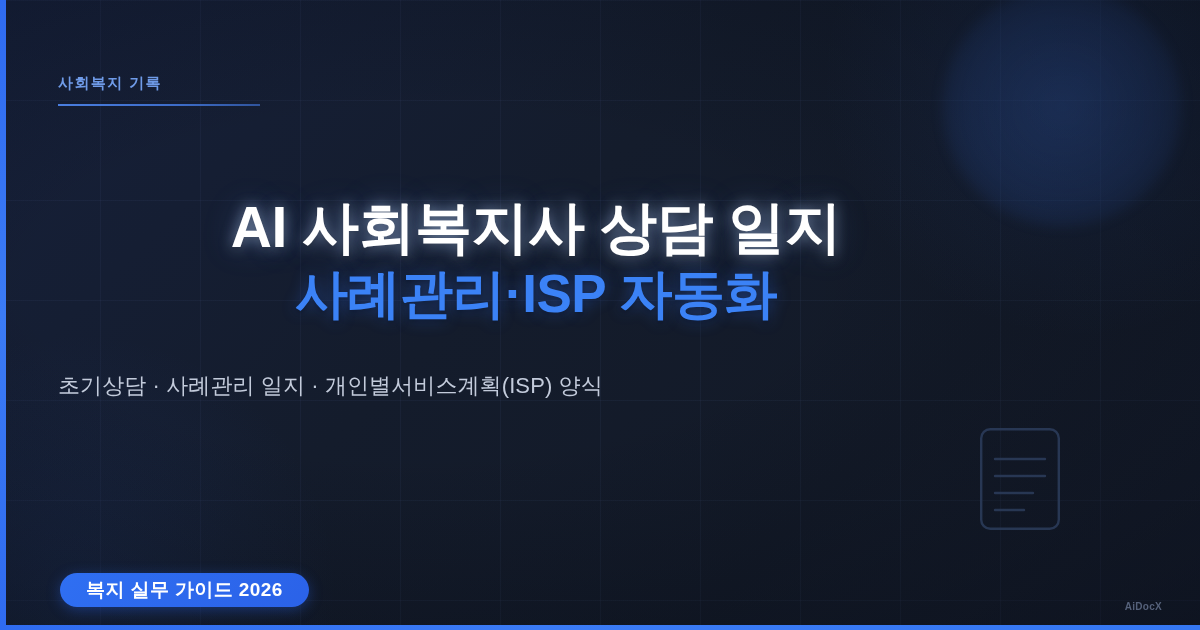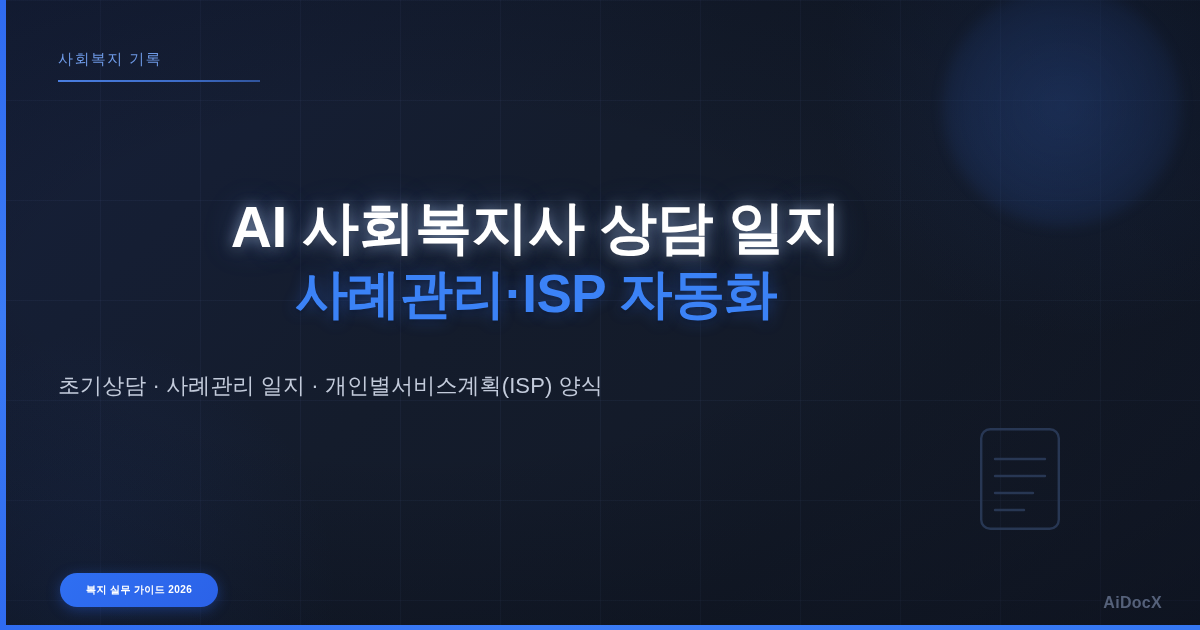--- a/index.html
+++ b/index.html
@@ -90,23 +90,24 @@
     opacity:0.92;
     pointer-events:none;
   }
 
   
   .eyebrow-wrap{
     position:absolute; left:58px; top:50px;
   }
   .eyebrow{
     font-size:15px;
-    font-weight:400;
+    font-weight:700;
     letter-spacing:1.4px;
     color:#6f9be8;
+    margin-top:24px;
   }
   .eyebrow-rule{
     margin-top:11px;
     width:202px; height:2px;
     background:linear-gradient(90deg,#4a7ee0 0%,#3d6cc8 60%,#30549c 100%);
   }
 
   .title-block{
     position:absolute; left:56px; top:196px;
     width:960px;
@@ -144,30 +145,30 @@
   }
 
   .badge{
     position:absolute; left:60px; top:573px;
     height:34px;
     padding:0 26px;
     display:flex; align-items:center; justify-content:center;
     border-radius:17px;
     background:linear-gradient(135deg,#2f6ff2 0%,#2b62e8 100%);
     box-shadow:0 3px 14px rgba(40,95,220,0.40);
-    font-size:10px;
+    font-size:19px;
     font-weight:700;
     color:#ffffff;
     letter-spacing:0.4px;
     white-space:nowrap;
   }
 
   .watermark{
     position:absolute; right:38px; bottom:18px;
-    font-size:16px;
+    font-size:10px;
     font-weight:700;
     color:#55617a;
     letter-spacing:0.3px;
   }
 </style>
 </head>
 <body>
 
 <div class="canvas">
 

